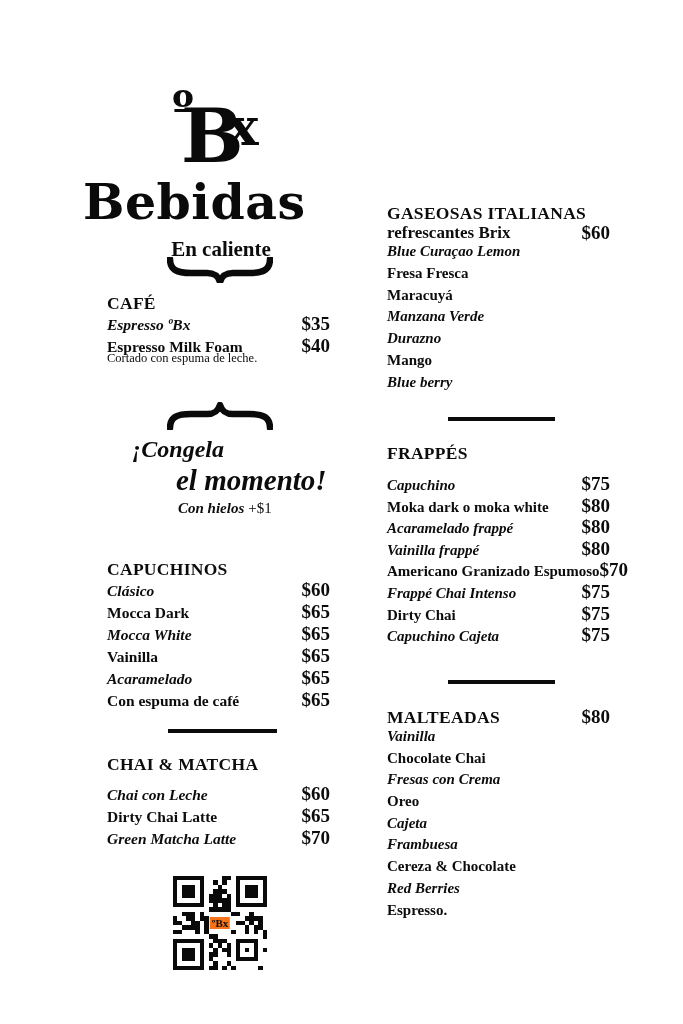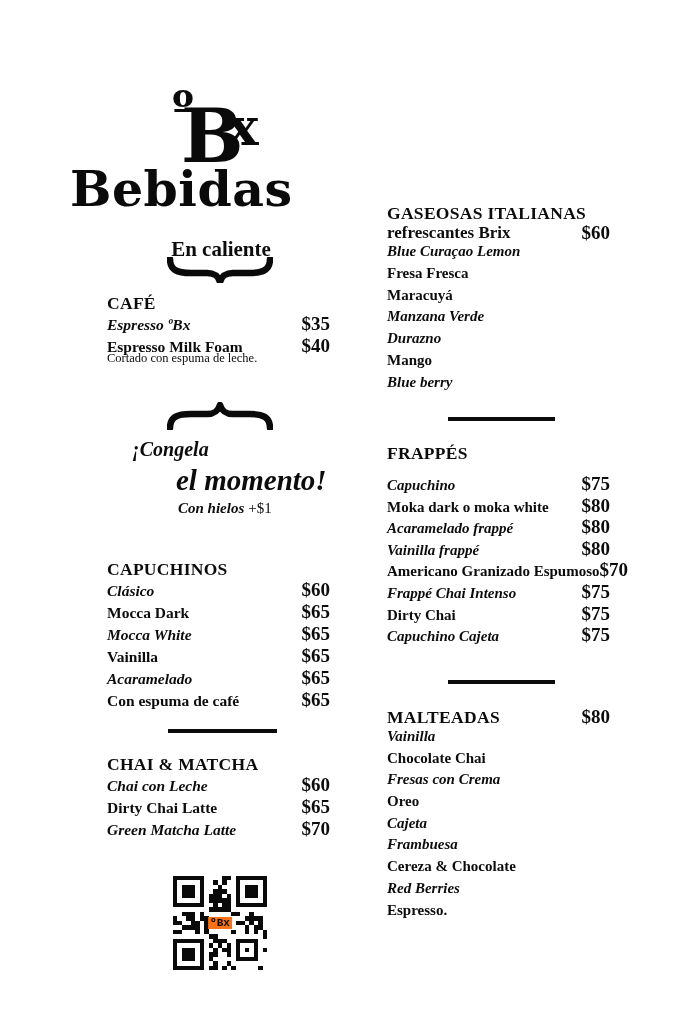--- a/index.html
+++ b/index.html
@@ -12,21 +12,21 @@
 
   
   .brand{position:absolute;left:170px;top:82px;width:120px;height:96px}
   .brand span{position:absolute;font-family:"DejaVu Serif",serif;font-weight:700;line-height:1;color:#0a0a0a}
   .brand .deg{left:2px;top:4px;font-size:44px}
   .brand .b{left:11px;top:17px;font-size:74px}
   .brand .x{left:57px;top:18px;font-size:53px}
 
   
   .title{
-    position:absolute;left:70px;top:164px;margin:0;
+    position:absolute;left:70px;top:164px;margin:13px;
     font-family:"DejaVu Serif",serif;font-weight:700;font-size:49px;line-height:1.05;
     letter-spacing:0.5px;color:#0a0a0a
   }
 
   .hotlabel{position:absolute;left:146px;top:238px;width:150px;text-align:center;
     font-size:21px;font-weight:700;line-height:22px}
 
   .brace{position:absolute}
   .brace path{stroke:#0a0a0a;stroke-width:6.5;fill:none;stroke-linecap:round;stroke-linejoin:round}
   .brace-down{left:167px;top:257px;width:106px;height:26px}
@@ -38,24 +38,24 @@
   .list{}
   .row{display:flex;justify-content:space-between;align-items:baseline;height:22px}
   .nm{font-size:15.5px;font-weight:700;white-space:nowrap}
   .it{font-style:italic}
   .pr{font-size:19px;font-weight:700}
   .note{font-size:12.5px;line-height:13px;margin-top:-5px}
 
   .sec-cafe{left:107px;top:294px}
   .sec-capuchinos{left:107px;top:560px}
   .sec-chai{left:107px;top:755px}
-  .sec-chai .list{}
-
-  
-  .freeze1{position:absolute;left:132px;top:433px;font-size:20px;line-height:33px;
+  .sec-chai .list{margin-top:9px}
+
+  
+  .freeze1{position:absolute;left:132px;top:433px;font-size:24px;line-height:33px;
     font-style:italic;font-weight:700}
   .freeze2{position:absolute;left:176px;top:465px;font-size:29px;line-height:31px;
     font-style:italic;font-weight:700}
   .freezenote{position:absolute;left:178px;top:500px;font-size:15px;line-height:17px}
   .fn-emph{font-weight:700;font-style:italic}
   .fn-rest{margin-left:4px}
 
   .divider{position:absolute;height:4px;background:#0b0b0b}
   .div-left{left:168px;top:729px;width:109px}
   .div-r1{left:448px;top:417px;width:107px}
@@ -73,21 +73,21 @@
   .sec-frappes .row{height:21.6px}
   .sec-malteadas{left:387px;top:706px}
   .mal-head{display:flex;justify-content:space-between;align-items:baseline}
   .sec-malteadas .row{height:21.7px}
 
   
   .qr{position:absolute;left:173px;top:876px;width:94px;height:94px}
   .qr svg{width:94px;height:94px;shape-rendering:crispEdges;display:block}
   .qr-label{position:absolute;left:50%;top:50%;transform:translate(-50%,-50%);
     background:#f97316;padding:0 2px;font-size:11px;font-weight:700;
-    font-family:Liberation Mono, monospace;line-height:12px}
+    font-family:Liberation Serif, serif;line-height:12px}
 </style>
 </head>
 <body>
 
 <div>
 
   <div class="brand">
     <span class="deg">º</span>
     <span class="b">B</span>
     <span class="x">x</span>

